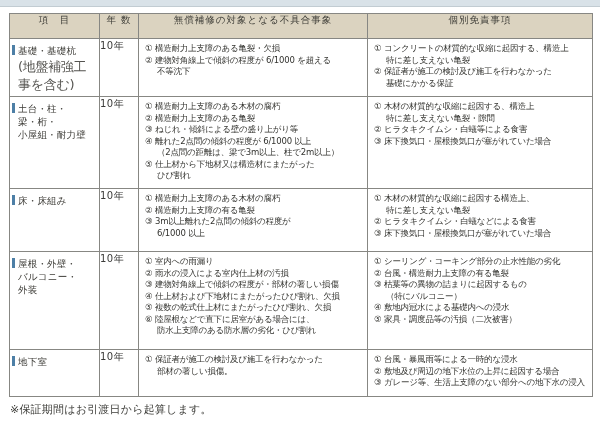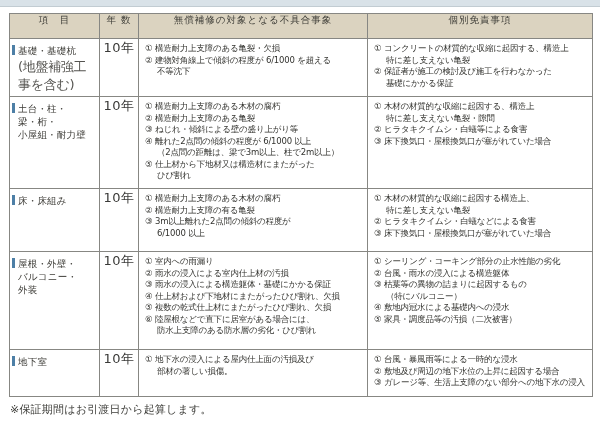--- a/index.html
+++ b/index.html
@@ -56,22 +56,21 @@
     letter-spacing: 0.2px;
   }
   .item-note {
     font-size: 13px;
     letter-spacing: -0.3px;
     color: #555450;
     margin-top: 1px;
   }
   td.c-years {
     vertical-align: middle;
-    text-align: center;
-    font-size: 13px;
+    font-size: 10px;
     letter-spacing: 0.5px;
     color: #3a3a38;
   }
   td.c-list { padding: 4px 3px 3px 6px; border-radius: 26px; }
   .li {
     font-size: 8.5px;
     letter-spacing: -0.2px;
     line-height: 11.5px;
     color: #33332f;
     white-space: pre-line;
@@ -194,49 +193,49 @@
 バルコニー・
 外装</div>
 
         </div>
       </div>
     </td>
     <td class="c-years">10年</td>
     <td class="c-list">
           <div class="li">① 室内への雨漏り</div>
           <div class="li">② 雨水の浸入による室内仕上材の汚損</div>
-          <div class="li">③ 雨水の浸入による構造躯体・基礎にかかる保証</div>
+          <div class="li">③ 建物対角線上で傾斜の程度が・部材の著しい損傷</div>
           <div class="li">④ 仕上材および下地材にまたがったひび割れ、欠損</div>
           <div class="li">⑤ 複数の乾式仕上材にまたがったひび割れ、欠損</div>
           <div class="li">⑥ 陸屋根などで直下に居室がある場合には、
 防水上支障のある防水層の劣化・ひび割れ</div>
         </td>
     <td class="c-list">
           <div class="li">① シーリング・コーキング部分の止水性能の劣化</div>
-          <div class="li">② 台風・雨水の浸入による構造躯体</div>
+          <div class="li">② 台風・構造耐力上支障の有る亀裂</div>
           <div class="li">③ 枯葉等の異物の詰まりに起因するもの
 （特にバルコニー）</div>
           <div class="li">④ 敷地内冠水による基礎内への浸水</div>
           <div class="li">⑤ 家具・調度品等の汚損（二次被害）</div>
         </td>
   </tr>
 
   <tr>
     <td class="c-item">
       <div class="item-wrap">
         <span class="bar"></span>
         <div>
           <div class="item-label">地下室</div>
 
         </div>
       </div>
     </td>
     <td class="c-years">10年</td>
     <td class="c-list">
-          <div class="li">① 地下水の浸入による屋内仕上面の汚損及び
+          <div class="li">① 保証者が施工の検討及び施工を行わなかった
 部材の著しい損傷。</div>
         </td>
     <td class="c-list">
           <div class="li">① 台風・暴風雨等による一時的な浸水</div>
           <div class="li">② 敷地及び周辺の地下水位の上昇に起因する場合</div>
           <div class="li">③ ガレージ等、生活上支障のない部分への地下水の浸入</div>
         </td>
   </tr>
 </tbody>
 </table>

